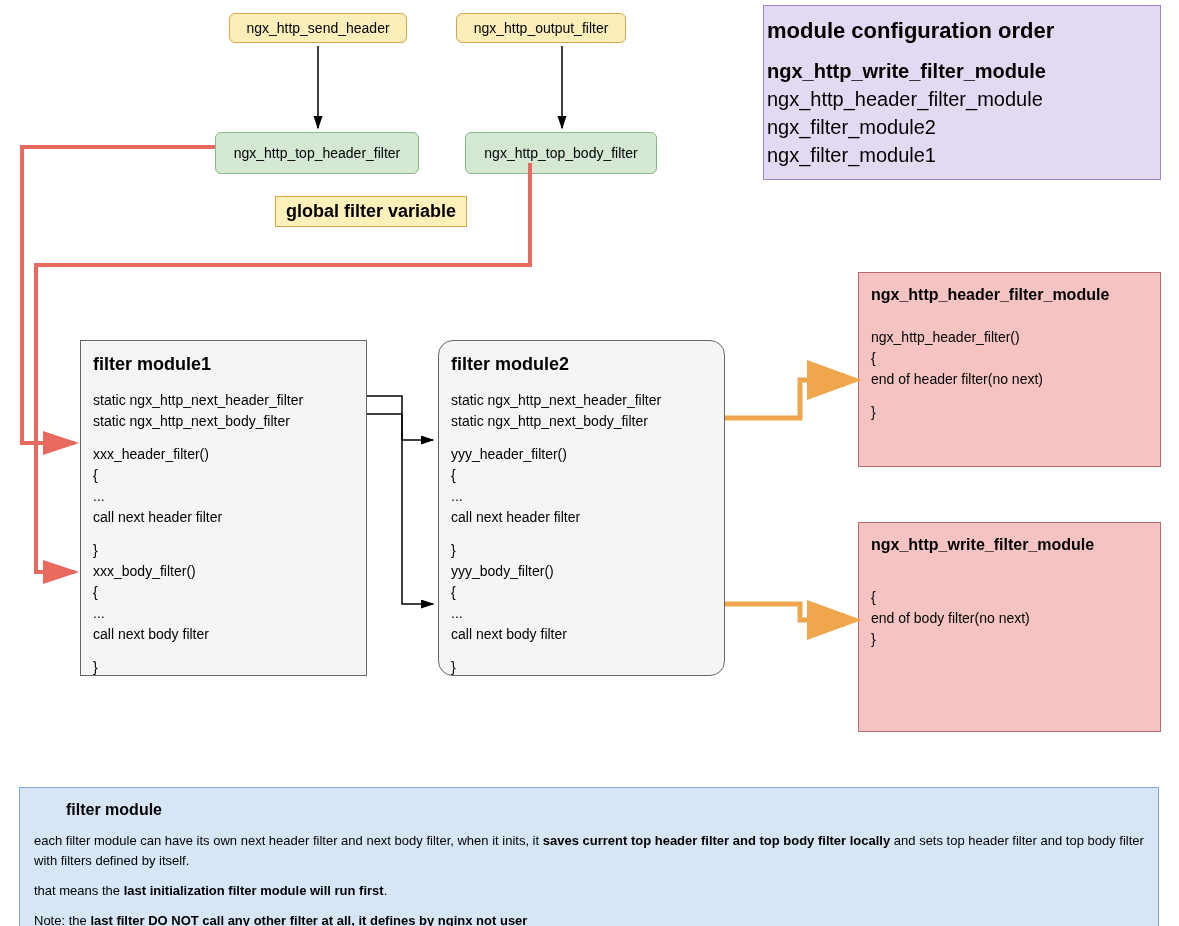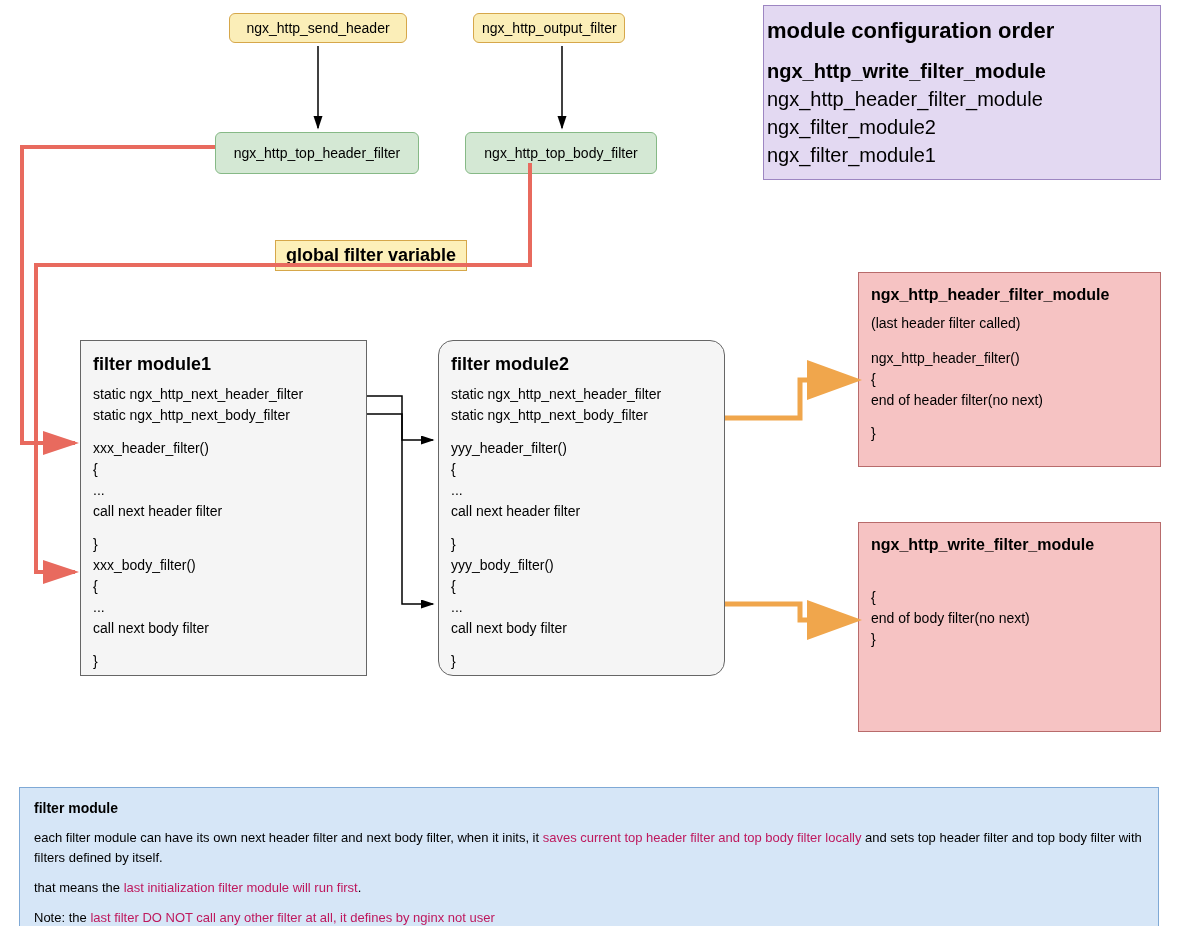--- a/index.html
+++ b/index.html
@@ -41,21 +41,21 @@
   }
   .purple .title { font-weight: bold; font-size: 22px; }
   .purple .bold { font-weight: bold; }
   .gray {
     background: #f5f5f5;
     border: 1px solid #666;
     padding: 10px 12px;
     font-size: 14px;
     line-height: 1.5;
   }
-  .gray .title { font-weight: bold; font-size: 18px; }
+  .gray .title { font-weight: bold; font-size: 18px; margin-bottom: 6px;}
   .pink {
     background: #f6c3c3;
     border: 1px solid #b86b6b;
     padding: 10px 12px;
     font-size: 14px;
     line-height: 1.5;
   }
   .pink .title { font-weight: bold; font-size: 16px; margin-bottom: 6px;}
   .label-yellow {
     background: #fdf0b9;
@@ -64,43 +64,43 @@
     font-size: 18px;
     font-weight: bold;
   }
   .blue {
     background: #d6e6f7;
     border: 1px solid #7fa9d6;
     padding: 10px 14px;
     font-size: 13px;
     line-height: 1.55;
   }
-  .blue .title { font-weight: bold; font-size: 14px; }
-  .blue .red { color: #be185d; }
+  .blue .title { font-weight: bold; font-size: 16px; margin-left: 32px; }
+  .blue .red { color: #000000; font-weight: bold; }
   svg.arrows {
     position: absolute;
     left: 0;
     top: 0;
     width: 1179px;
     height: 926px;
     pointer-events: none;
   }
 </style>
 </head>
 <body>
 
 <div class="box yellow" style="left:229px; top:13px; width:178px;">ngx_http_send_header</div>
 
-<div class="box yellow" style="left:473px; top:13px; width:152px;">ngx_http_output_filter</div>
+<div class="box yellow" style="left:456px; top:13px; width:170px;">ngx_http_output_filter</div>
 
 <div class="box green" style="left:215px; top:132px; width:204px;">ngx_http_top_header_filter</div>
 
 <div class="box green" style="left:465px; top:132px; width:192px;">ngx_http_top_body_filter</div>
 
-<div class="box label-yellow" style="left:275px; top:196px;margin-top:44px;">global filter variable</div>
+<div class="box label-yellow" style="left:275px; top:196px;">global filter variable</div>
 
 <div class="box purple" style="left:763px; top:5px; width:398px;">
   <div class="title">module configuration order</div>
   <div style="height:10px"></div>
   <div class="bold">ngx_http_write_filter_module</div>
   <div>ngx_http_header_filter_module</div>
   <div>ngx_filter_module2</div>
   <div>ngx_filter_module1</div>
 </div>
 
@@ -139,21 +139,20 @@
   <div>yyy_body_filter()</div>
   <div>{</div>
   <div>...</div>
   <div>call next body filter</div>
   <div style="height:12px"></div>
   <div>}</div>
 </div>
 
 <div class="box pink" style="left:858px; top:272px; width:303px; height:195px;">
   <div class="title">ngx_http_header_filter_module</div>
-  <div>(last header filter called)</div>
   <div style="height:14px"></div>
   <div>ngx_http_header_filter()</div>
   <div>{</div>
   <div>end of header filter(no next)</div>
   <div style="height:12px"></div>
   <div>}</div>
 </div>
 
 <div class="box pink" style="left:858px; top:522px; width:303px; height:210px;">
   <div class="title">ngx_http_write_filter_module</div>

